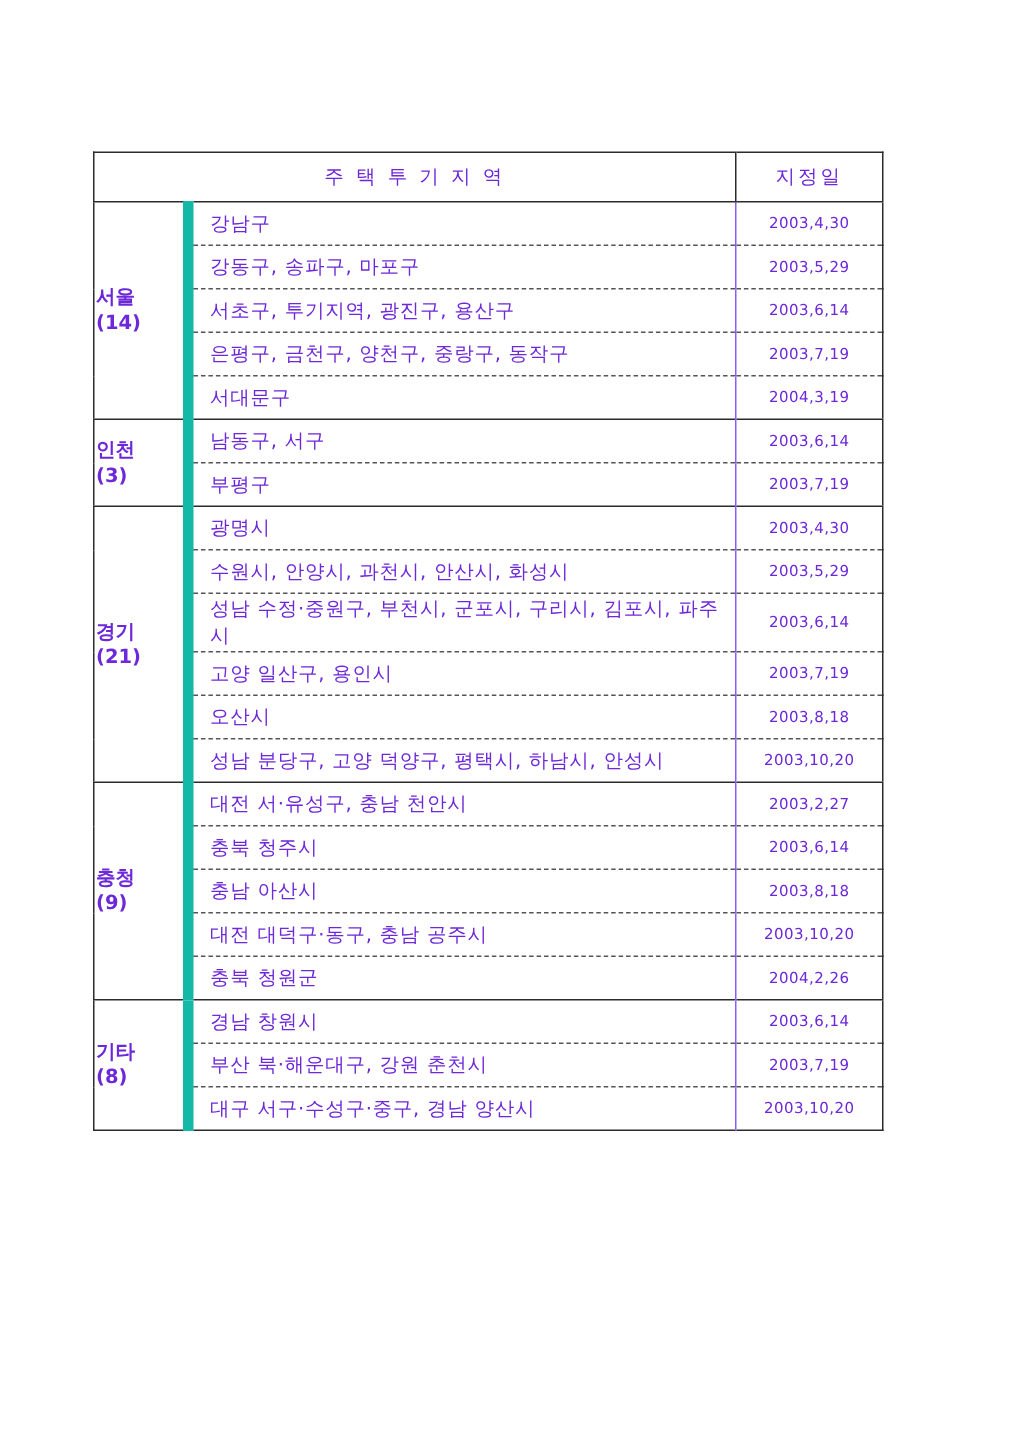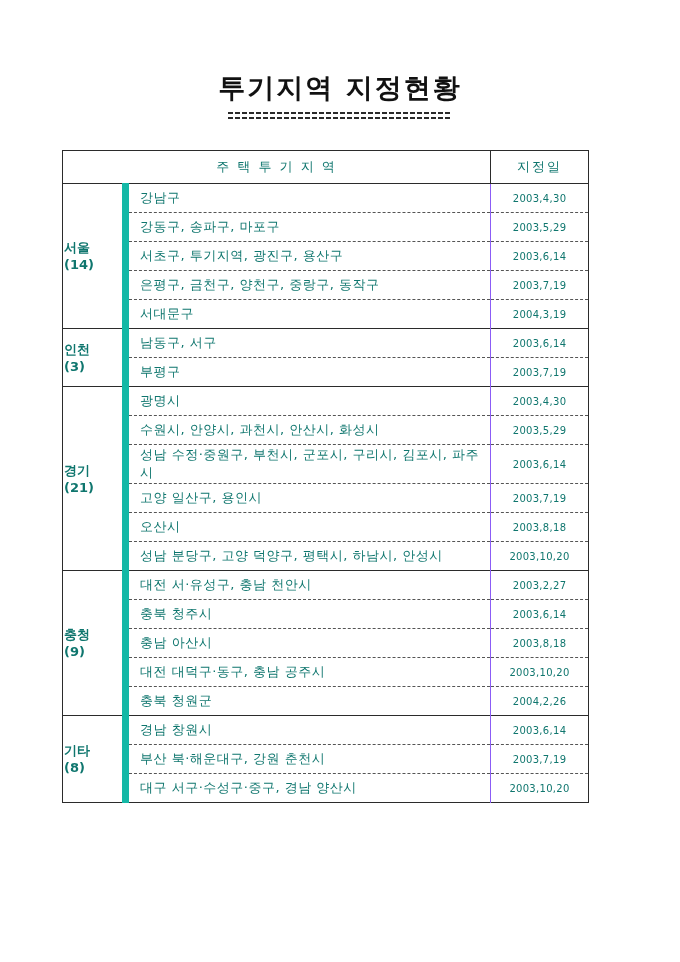--- a/index.html
+++ b/index.html
@@ -52,21 +52,21 @@
     margin-right: 9px;
     position: relative;
     top: -1px;
   }
   table.zone-table {
     border-collapse: collapse;
     table-layout: fixed;
     width: 526px;
     margin: 31px 0 0 62px;
     font-size: 13px;
-    color: #0f766e;
+    color: #6d28d9;
     border: 1px solid #2b2b2b;
   }
   .zone-table col.c-region { width: 63px; }
   .zone-table col.c-area   { width: 365px; }
   .zone-table col.c-date   { width: 98px; }
   .zone-table th {
     height: 30px;
     font-weight: normal;
     border-bottom: 1px solid #2b2b2b;
     text-align: center;
@@ -101,24 +101,20 @@
   .zone-table tr.inner td.area,
   .zone-table tr.inner td.date {
     border-top: 1px dashed #555;
   }
 </style>
 </head>
 <body>
 
 <div class="page">
 
-  <div class="title-wrap">
-    <h1 class="doc-title">투기지역 지정현황</h1>
-    <div class="title-underline"></div>
-  </div>
 
 
   <table class="zone-table">
     <colgroup>
       <col class="c-region">
         <col class="c-area">
         <col class="c-date">
     </colgroup>
     <thead>
       <tr>

